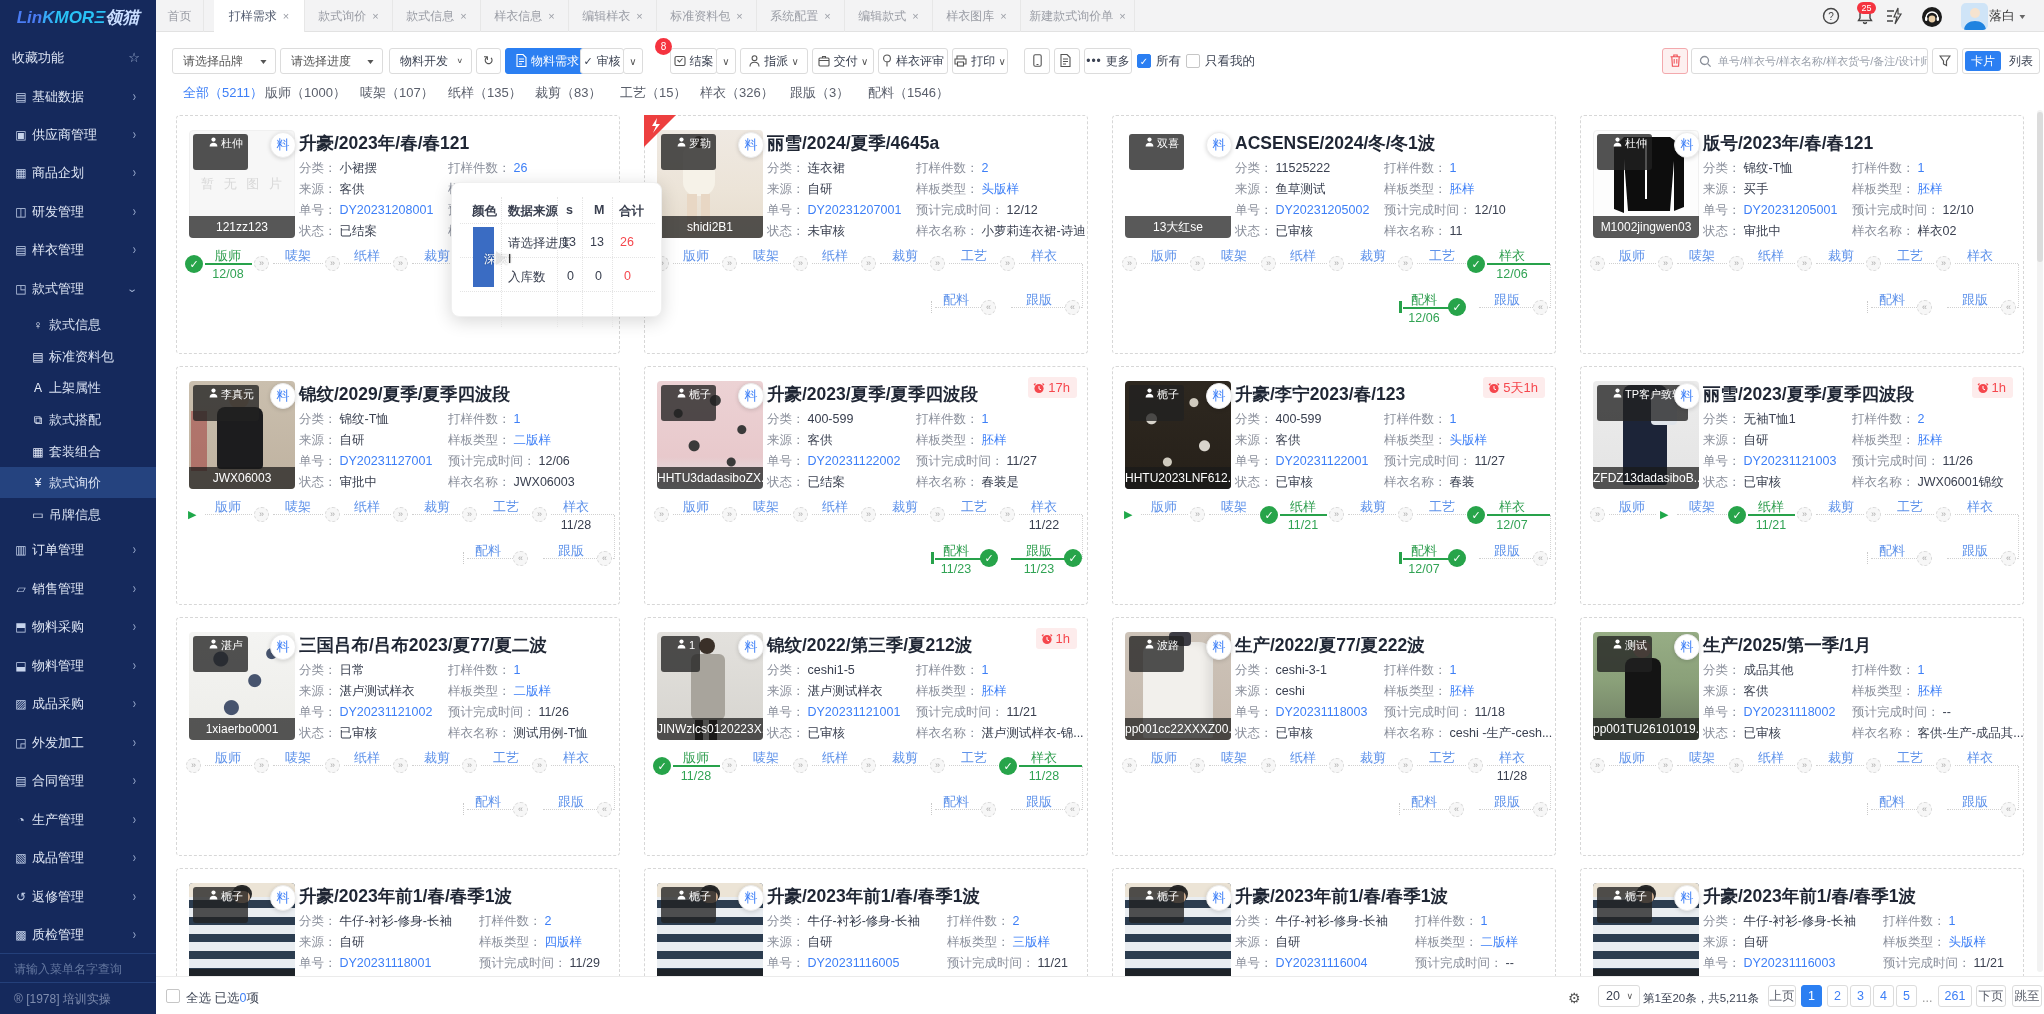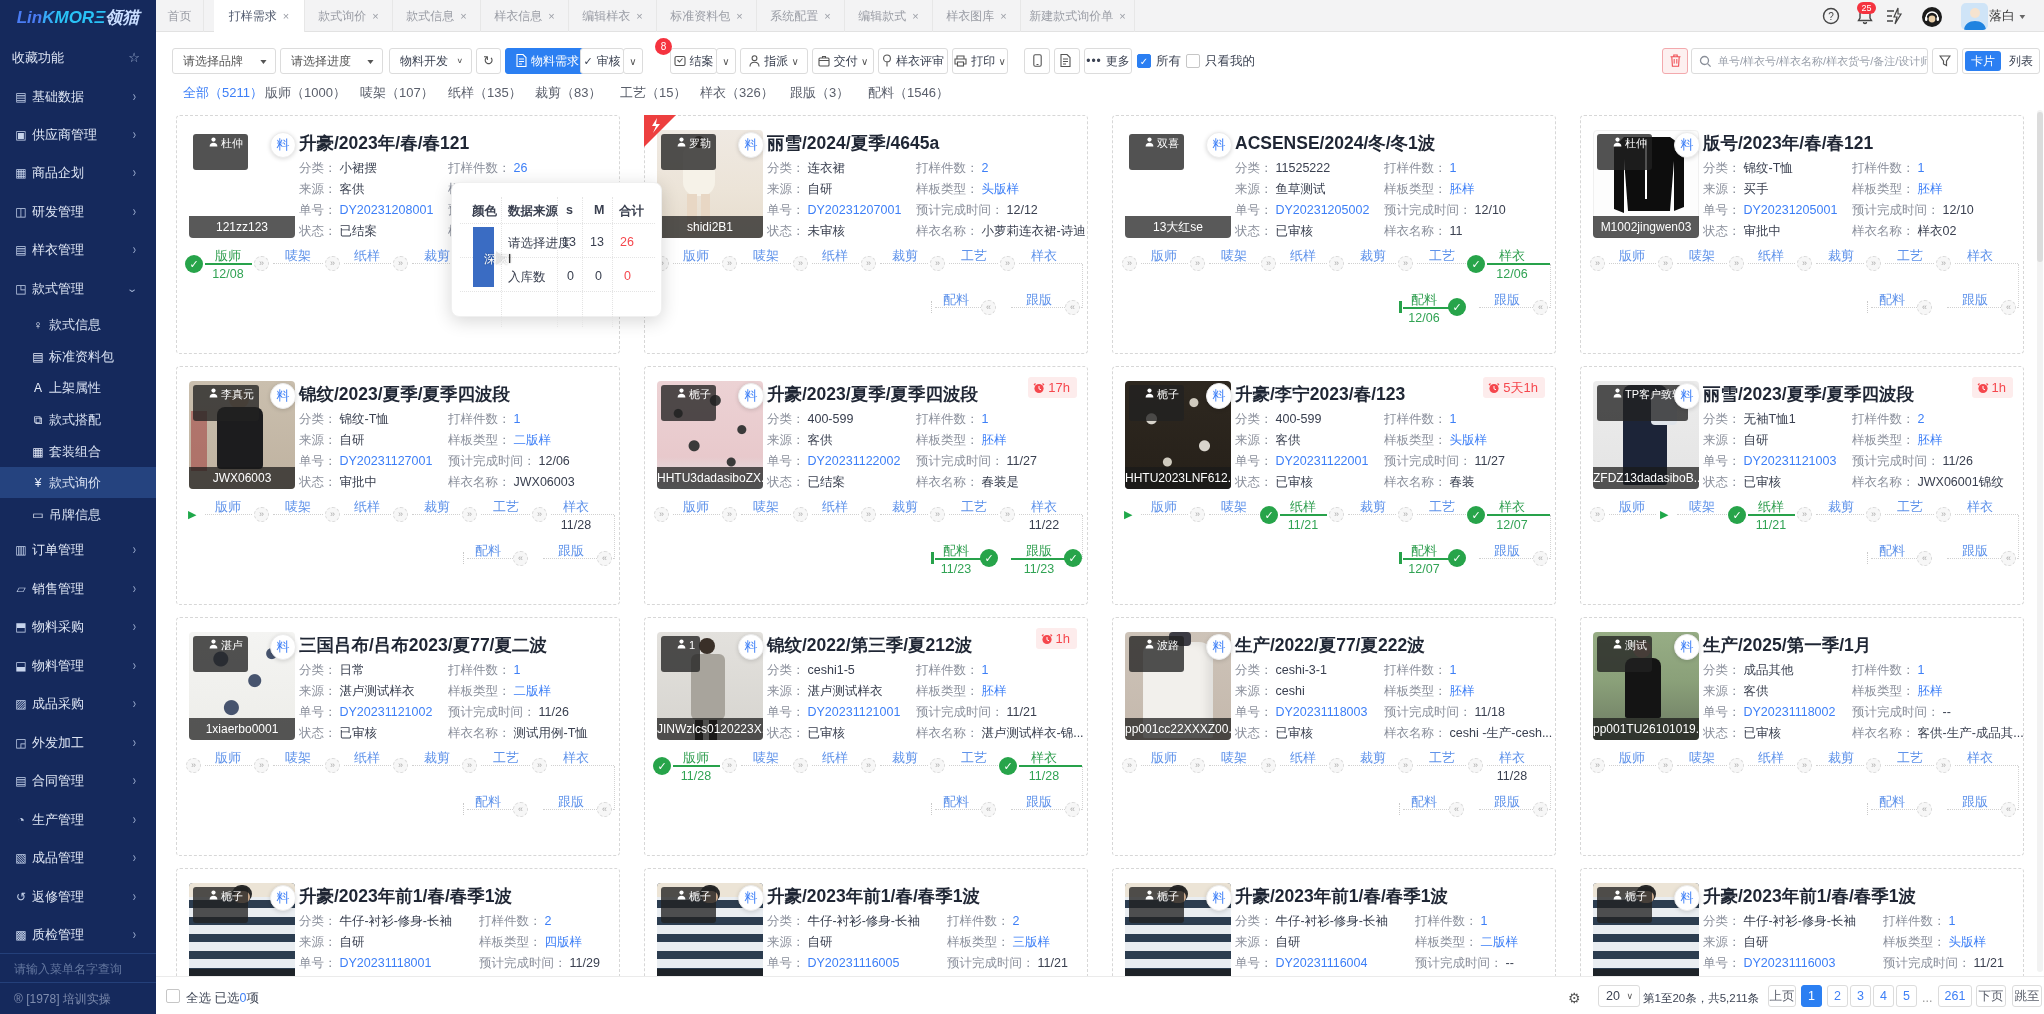--- a/index.html
+++ b/index.html
@@ -206,20 +206,23 @@
     <div class="stab on" style="left:183px">全部（5211）</div>
     <div class="stab" style="left:265px">版师（1000）</div>
     <div class="stab" style="left:360px">唛架（107）</div>
     <div class="stab" style="left:448px">纸样（135）</div>
     <div class="stab" style="left:535px">裁剪（83）</div>
     <div class="stab" style="left:620px">工艺（15）</div>
     <div class="stab" style="left:700px">样衣（326）</div>
     <div class="stab" style="left:790px">跟版（3）</div>
     <div class="stab" style="left:868px">配料（1546）</div>
     <div class="card" style="left:176px;top:115px">
+      <div class="cimg" style="background:#f7f7f7;border:1px solid #f0f0f0">
+        <div style="position:absolute;left:0;top:44px;width:106px;text-align:center;color:#d8d8d8;font-size:13px;letter-spacing:3px">暂 无 图 片</div>
+      </div>
       <div class="ccap">121zz123</div>
       <div class="ctag"><svg width="9" height="10" viewBox="0 0 9 10" style="margin-right:3px">
           <circle cx="4.5" cy="2.6" r="2.1" fill="#fff"></circle>
           <path d="M.6 9.4C.6 7 2.3 5.8 4.5 5.8S8.4 7 8.4 9.4z" fill="#fff"></path>
         </svg>杜仲</div>
       <div class="liao">料</div>
       <div class="ctit">升豪/2023年/春/春121</div>
       <div class="frow" style="left:122px;top:44px"><span class="lb">分类：</span><span>小裙摆</span></div>
       <div class="frow" style="left:122px;top:65px"><span class="lb">来源：</span><span>客供</span></div>
       <div class="frow" style="left:122px;top:86px"><span class="lb">单号：</span><span class="bl">DY20231208001</span></div>
@@ -410,21 +413,21 @@
         <div style="position:absolute;left:40px;top:8px;width:20px;height:20px;border-radius:10px;background:#caa88a"></div>
         <div style="position:absolute;left:28px;top:26px;width:46px;height:62px;background:#1c1c1e;border-radius:8px 8px 4px 4px"></div>
         <div style="position:absolute;left:2px;top:30px;width:16px;height:60px;background:#9c2f2f;opacity:.5"></div>
       </div>
       <div class="ccap">JWX06003</div>
       <div class="ctag"><svg width="9" height="10" viewBox="0 0 9 10" style="margin-right:3px">
           <circle cx="4.5" cy="2.6" r="2.1" fill="#fff"></circle>
           <path d="M.6 9.4C.6 7 2.3 5.8 4.5 5.8S8.4 7 8.4 9.4z" fill="#fff"></path>
         </svg>李真元</div>
       <div class="liao">料</div>
-      <div class="ctit">锦纹/2023/夏季/夏季四波段</div>
+      <div class="ctit">锦纹/2029/夏季/夏季四波段</div>
       <div class="frow" style="left:122px;top:44px"><span class="lb">分类：</span><span>锦纹-T恤</span></div>
       <div class="frow" style="left:122px;top:65px"><span class="lb">来源：</span><span>自研</span></div>
       <div class="frow" style="left:122px;top:86px"><span class="lb">单号：</span><span class="bl">DY20231127001</span></div>
       <div class="frow" style="left:122px;top:107px"><span class="lb">状态：</span><span>审批中</span></div>
       <div class="frow" style="left:271px;top:44px"><span class="lb">打样件数：</span><span class="bl">1</span></div>
       <div class="frow" style="left:271px;top:65px"><span class="lb">样板类型：</span><span class="bl">二版样</span></div>
       <div class="frow" style="left:271px;top:86px"><span class="lb">预计完成时间：</span><span>12/06</span></div>
       <div class="frow" style="left:271px;top:107px"><span class="lb">样衣名称：</span><span>JWX06003</span></div>
       <div class="slab" style="left:19px;top:131px">版师</div>
       <div class="sline" style="left:28px;top:147px;width:47px"></div>

